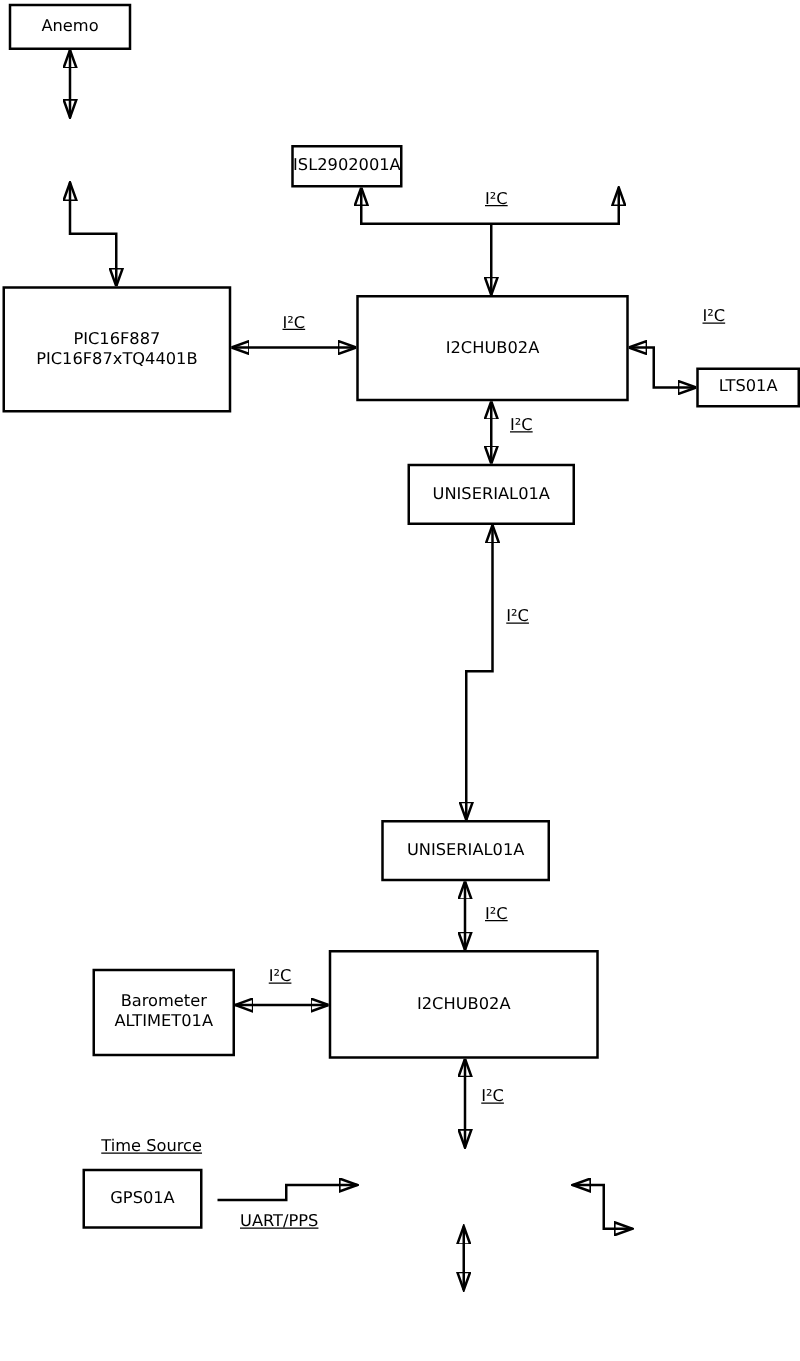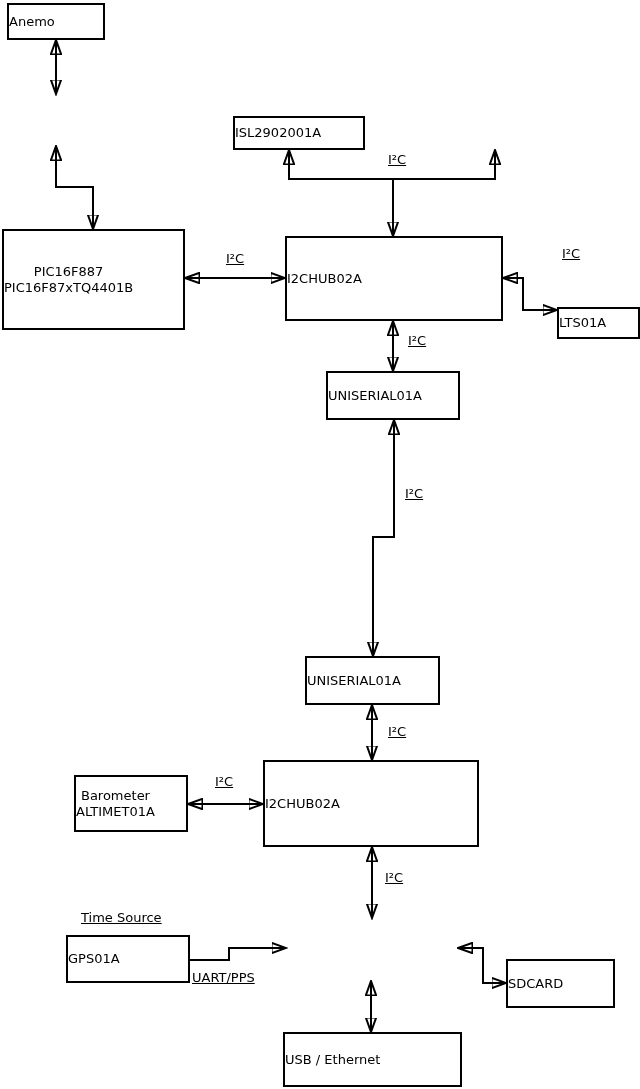--- a/index.html
+++ b/index.html
@@ -14,21 +14,21 @@
   }
   .wires { position: absolute; left: 0; top: 0; }
   .wires path { stroke: #000000; stroke-width: 2; fill: none; }
   .box {
     position: absolute;
     box-sizing: border-box;
     border: 2.5px solid #000000;
     background: #ffffff;
     display: flex;
     align-items: center;
-    justify-content: flex-start;
+    justify-content: center;
     text-align: center;
   }
   .box span {
     font-size: 13px;
     line-height: 16px;
     white-space: pre-line;
   }
   .lbl {
     position: absolute;
     font-size: 13px;
@@ -68,62 +68,56 @@
   <div class="box" style="left:7px;top:3px;width:98px;height:37px">
     <span>Anemo</span>
   </div>
 
 
   <div class="box" style="left:2px;top:229px;width:183px;height:101px">
     <span>PIC16F887
 PIC16F87xTQ4401B</span>
   </div>
 
-  <div class="box" style="left:233px;top:116px;width:132px;height:34px">
+  <div class="box" style="left:233px;top:116px;width:89px;height:34px">
     <span>ISL2902001A</span>
   </div>
 
 
   <div class="box" style="left:285px;top:236px;width:218px;height:85px">
     <span>I2CHUB02A</span>
   </div>
 
-  <div class="box" style="left:557px;top:307px;width:83px;height:32px">
+  <div class="box" style="left:557px;top:294px;width:83px;height:32px">
     <span>LTS01A</span>
   </div>
 
   <div class="box" style="left:326px;top:371px;width:134px;height:49px">
     <span>UNISERIAL01A</span>
   </div>
 
   <div class="box" style="left:305px;top:656px;width:135px;height:49px">
     <span>UNISERIAL01A</span>
   </div>
 
-  <div class="box" style="left:74px;top:775px;width:114px;height:57px">
+  <div class="box" style="left:74px;top:775px;width:114px;height:70px">
     <span>Barometer
 ALTIMET01A</span>
   </div>
 
   <div class="box" style="left:263px;top:760px;width:216px;height:87px">
     <span>I2CHUB02A</span>
   </div>
 
 
-  <div class="box" style="left:66px;top:935px;width:124px;height:48px">
+  <div class="box" style="left:66px;top:935px;width:96px;height:48px">
     <span>GPS01A</span>
   </div>
 
-  <div class="box" style="left:506px;top:959px;width:109px;height:49px">
-    <span>SDCARD</span>
-  </div>
 
-  <div class="box" style="left:283px;top:1032px;width:179px;height:55px">
-    <span>USB / Ethernet</span>
-  </div>
 
   <div class="lbl" style="left:388px;top:152px">I²C</div>
   <div class="lbl" style="left:226px;top:251px">I²C</div>
   <div class="lbl" style="left:562px;top:246px">I²C</div>
   <div class="lbl" style="left:408px;top:333px">I²C</div>
   <div class="lbl" style="left:405px;top:486px">I²C</div>
   <div class="lbl" style="left:388px;top:724px">I²C</div>
   <div class="lbl" style="left:215px;top:774px">I²C</div>
   <div class="lbl" style="left:385px;top:870px">I²C</div>
   <div class="lbl" style="left:81px;top:910px">Time Source</div>

